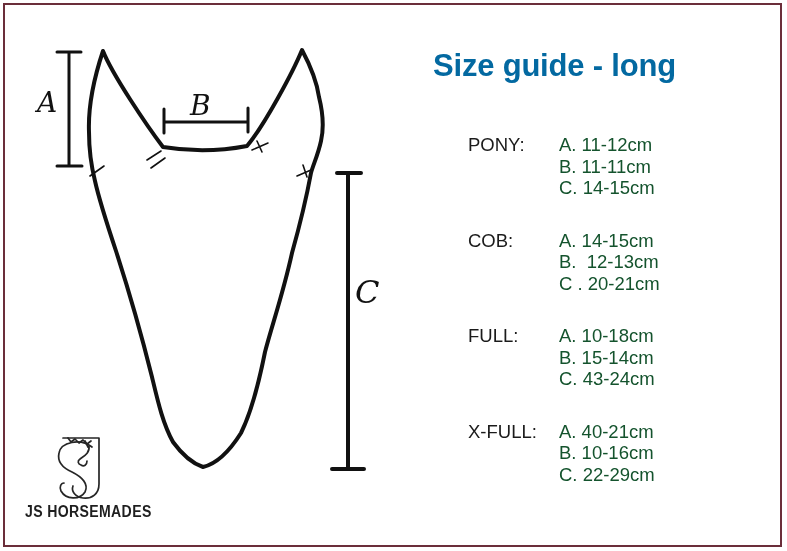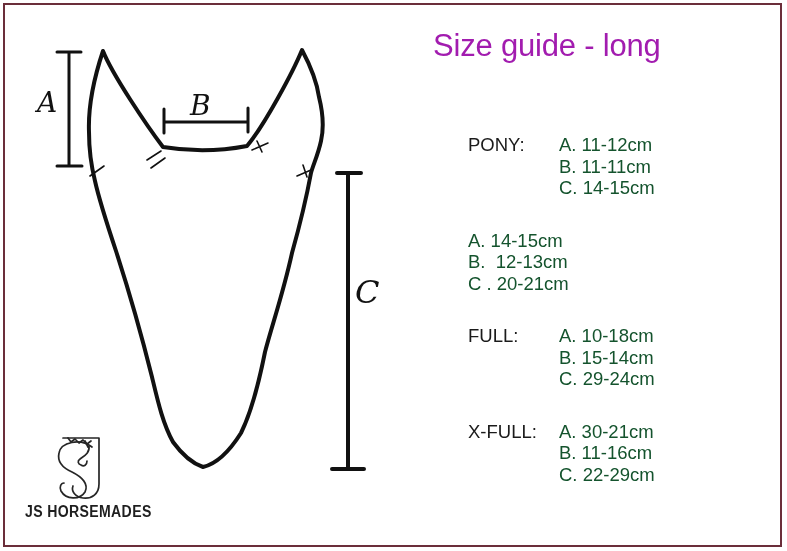--- a/index.html
+++ b/index.html
@@ -18,25 +18,25 @@
   }
   #frame{
     position:absolute;
     inset:3px 5px 4px 3px;
     border:2px solid var(--border);
     pointer-events:none;
   }
   #sketch{position:absolute;left:0;top:0;}
   #title{
     position:absolute;
-    left:433px;top:28px;
+    left:433px;top:48px;
     font-size:31px;
-    font-weight:400;
+    font-weight:700;
     letter-spacing:-0.2px;
-    color:#a21caf;
+    color:#0369a1;
   }
   #size-table{
     position:absolute;
     left:468px;top:134px;
     width:290px;
   }
   .size-group{
     display:flex;
     align-items:flex-start;
     margin-bottom:31px;
@@ -135,41 +135,42 @@
     <div class="size-group">
       <div class="size-name">PONY:</div>
       <div class="size-rows">
         <div class="size-row">A. 11-12cm</div>
         <div class="size-row">B. 11-11cm</div>
         <div class="size-row">C. 14-15cm</div>
       </div>
     </div>
 
     <div class="size-group">
+      <div class="size-name">COB:</div>
       <div class="size-rows">
         <div class="size-row">A. 14-15cm</div>
         <div class="size-row">B.  12-13cm</div>
         <div class="size-row">C . 20-21cm</div>
       </div>
     </div>
 
     <div class="size-group">
       <div class="size-name">FULL:</div>
       <div class="size-rows">
         <div class="size-row">A. 10-18cm</div>
         <div class="size-row">B. 15-14cm</div>
-        <div class="size-row">C. 29-24cm</div>
+        <div class="size-row">C. 43-24cm</div>
       </div>
     </div>
 
     <div class="size-group">
       <div class="size-name">X-FULL:</div>
       <div class="size-rows">
-        <div class="size-row">A. 30-21cm</div>
-        <div class="size-row">B. 11-16cm</div>
+        <div class="size-row">A. 40-21cm</div>
+        <div class="size-row">B. 10-16cm</div>
         <div class="size-row">C. 22-29cm</div>
       </div>
     </div>
 
   </div>
 
   <div id="logo-text">JS HORSEMADES</div>
 
 </div>
 

